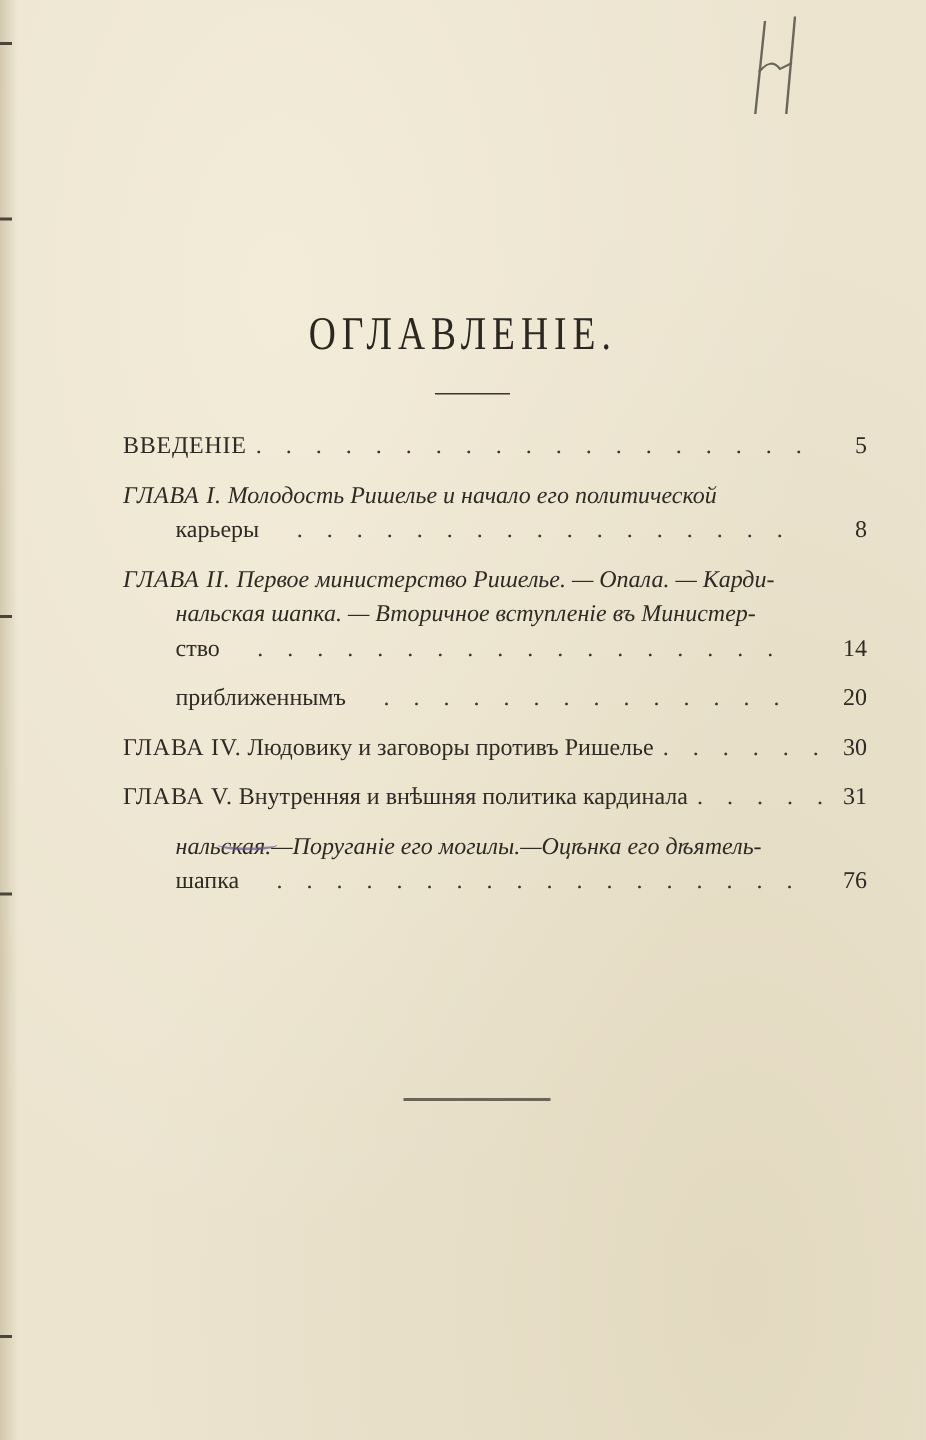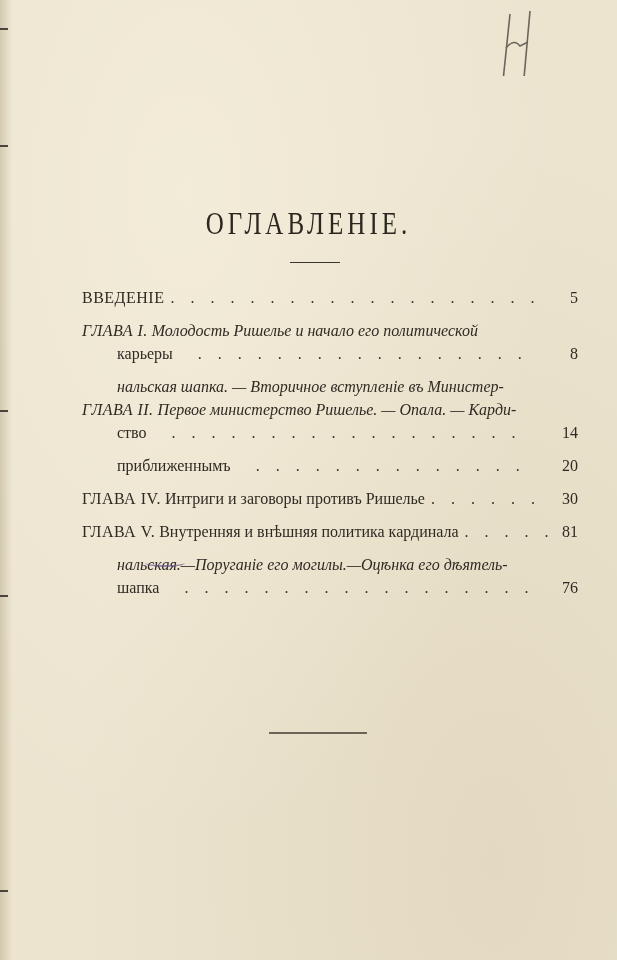--- a/index.html
+++ b/index.html
@@ -59,51 +59,51 @@
     </div>
     <div class="entry">
       <span class="line"><span class="label">ГЛАВА I.</span> <span>Молодость Ришелье и начало его политической</span></span>
       <div class="lastline cont">
         <span>карьеры</span>
         <span class="dots"></span>
         <span class="page">8</span>
       </div>
     </div>
     <div class="entry">
+      <span class="line"><span class="label">ГЛАВА II.</span> <span>Первое министерство Ришелье. — Опала. — Карди-</span></span>
       <span class="line cont"><span>нальская шапка. — Вторичное вступленіе въ Министер-</span></span>
-      <span class="line"><span class="label">ГЛАВА II.</span> <span>Первое министерство Ришелье. — Опала. — Карди-</span></span>
       <div class="lastline cont">
         <span>ство</span>
         <span class="dots"></span>
         <span class="page">14</span>
       </div>
     </div>
     <div class="entry">
       <div class="lastline cont">
         <span>приближеннымъ</span>
         <span class="dots"></span>
         <span class="page">20</span>
       </div>
     </div>
     <div class="entry">
       <div class="lastline">
         <span class="label">ГЛАВА IV.</span>
         <span>&nbsp;</span>
-        <span>Интриги и заговоры противъ Ришелье</span>
+        <span>Людовику и заговоры противъ Ришелье</span>
         <span class="dots"></span>
         <span class="page">30</span>
       </div>
     </div>
     <div class="entry">
       <div class="lastline">
         <span class="label">ГЛАВА V.</span>
         <span>&nbsp;</span>
         <span>Внутренняя и внѣшняя политика кардинала</span>
         <span class="dots"></span>
-        <span class="page">81</span>
+        <span class="page">31</span>
       </div>
     </div>
     <div class="entry">
       <span class="line cont"><span>нальская.—Поруганіе его могилы.—Оцѣнка его дѣятель-</span></span>
       <div class="lastline cont">
         <span>шапка</span>
         <span class="dots"></span>
         <span class="page">76</span>
       </div>
     </div>

